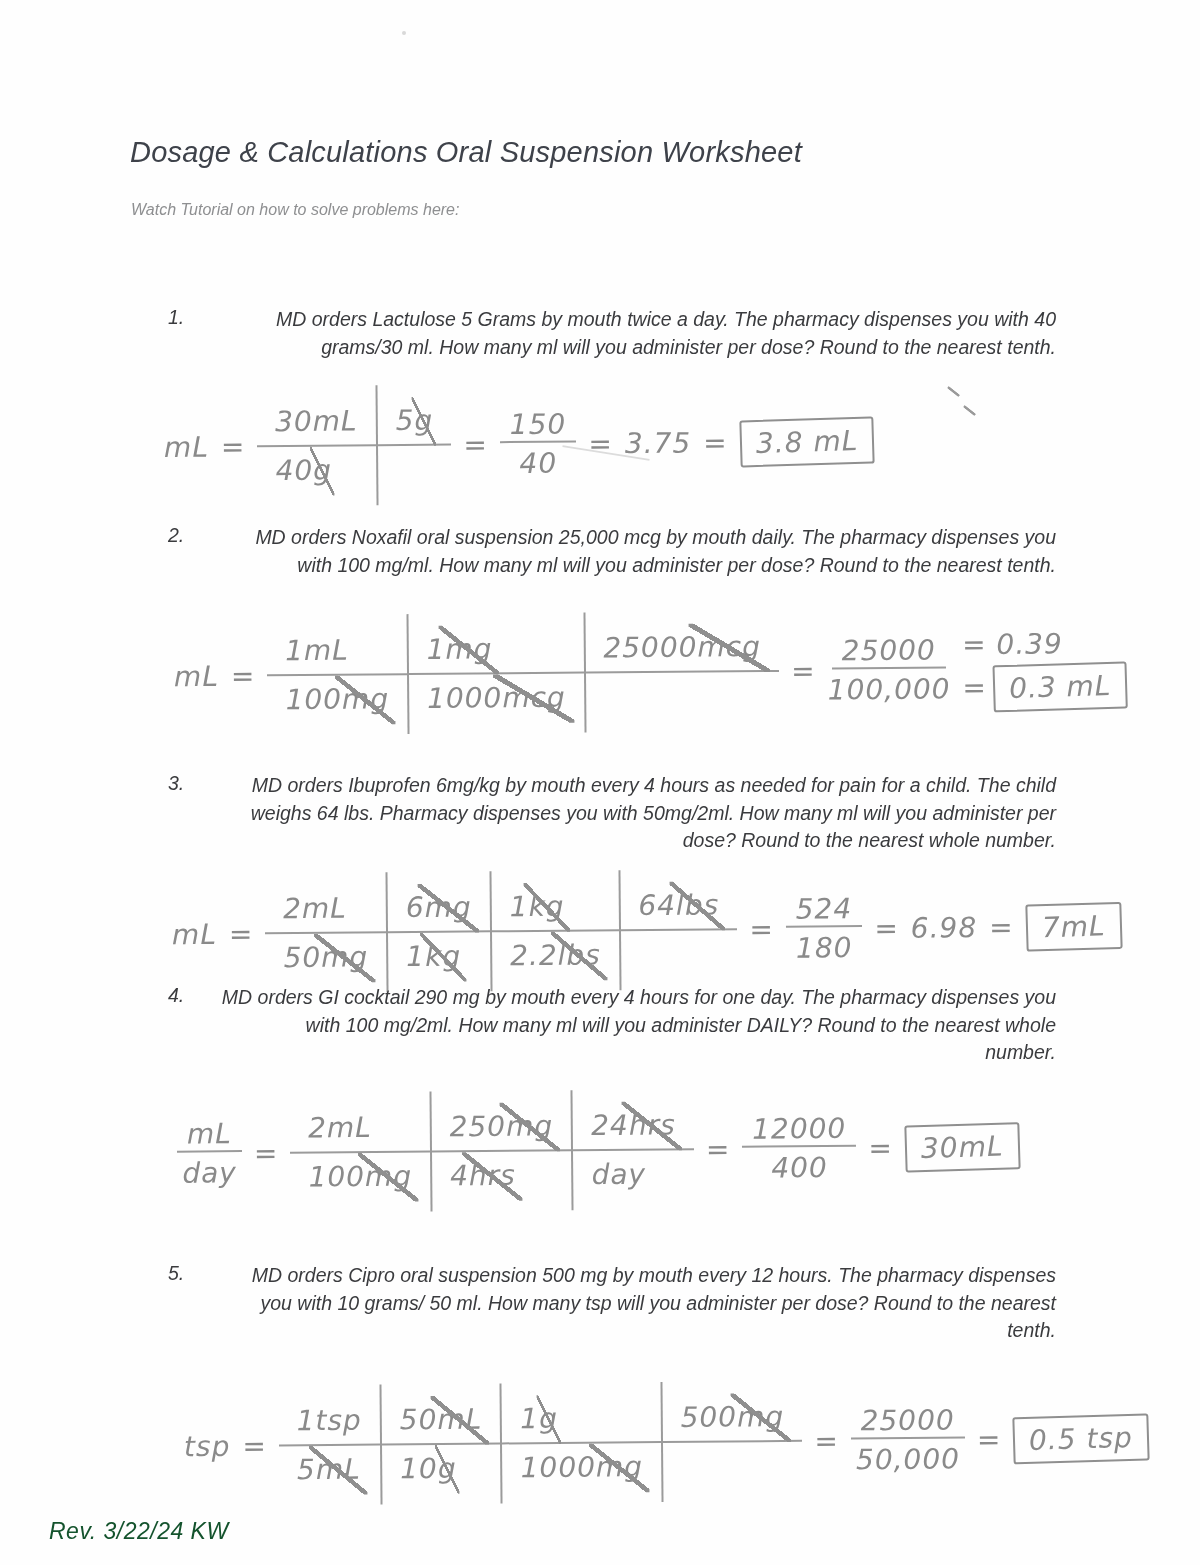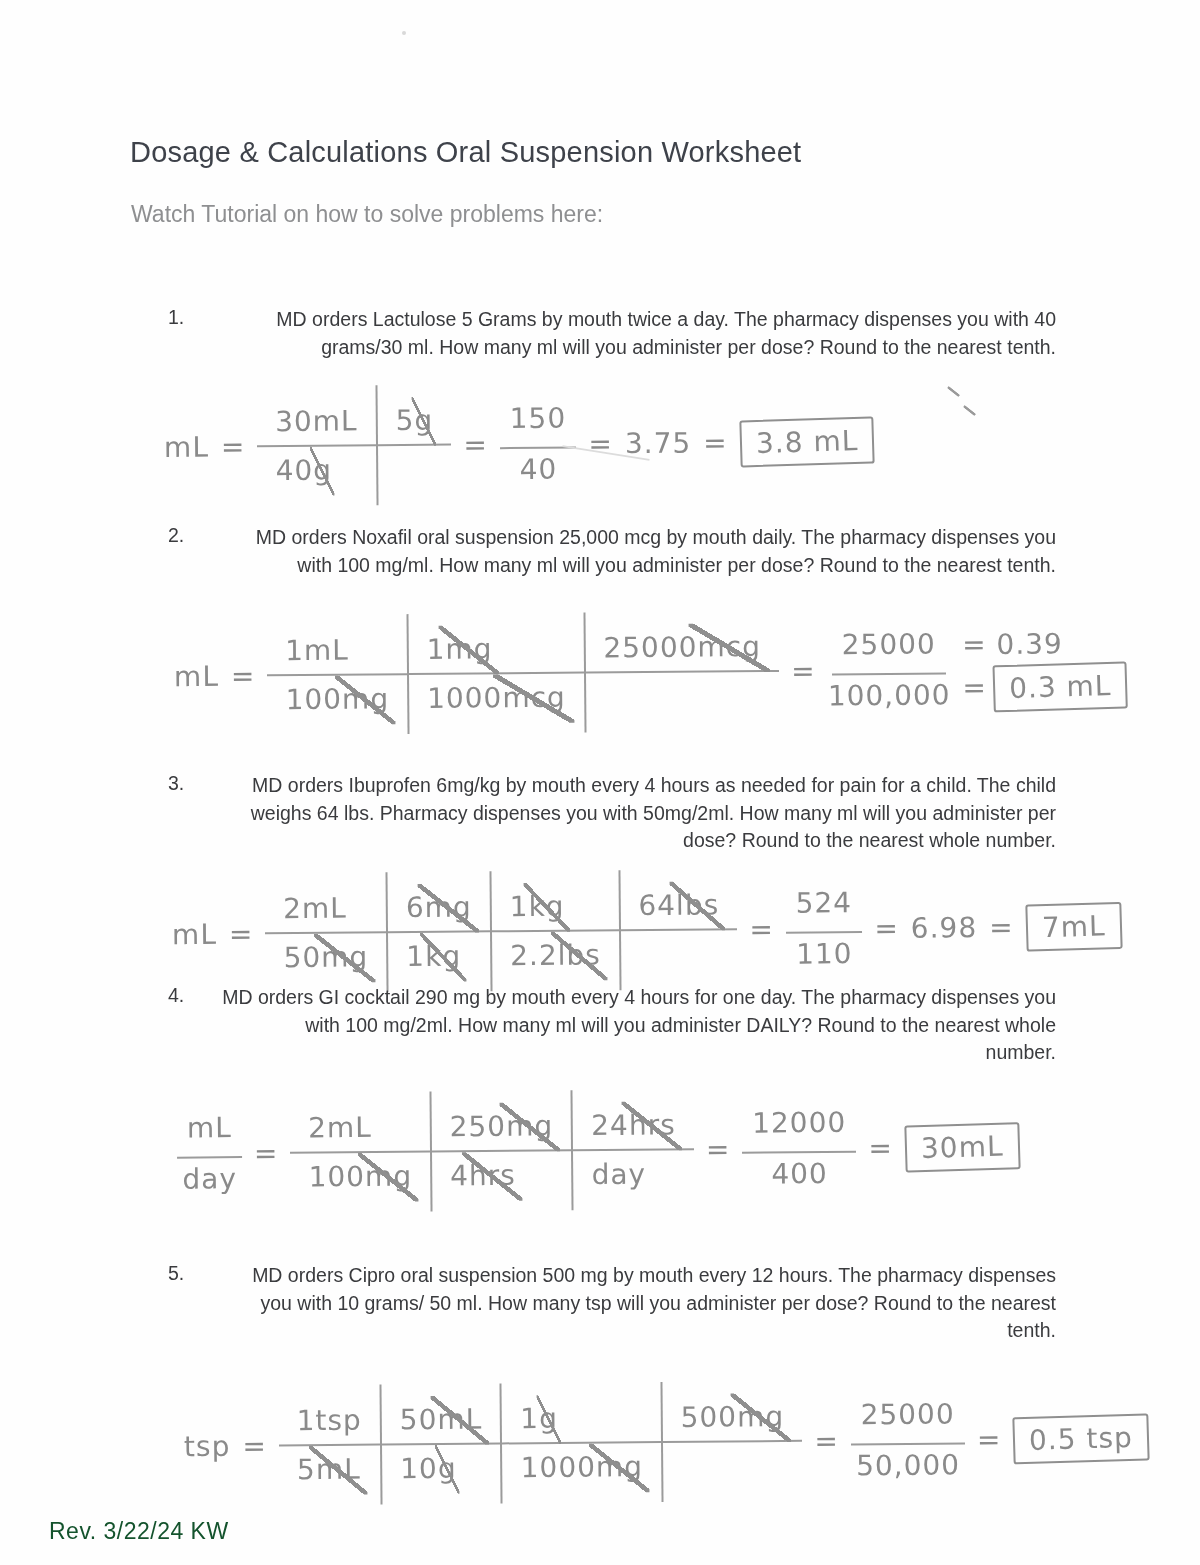--- a/index.html
+++ b/index.html
@@ -1,20 +1,20 @@
 <!DOCTYPE html>
 <html><head>
 <meta charset="utf-8">
 <style>
   html,body{margin:0;padding:0;background:#ffffff;}
   .page{position:relative;width:1200px;height:1565px;background:#fefefe;overflow:hidden;
-        font-family:"Liberation Sans",sans-serif;}
+        font-family:"Liberation Sans",sans-serif;font-style:italic;}
 
   .title{position:absolute;left:130px;top:136px;font-size:29px;color:#3e424a;letter-spacing:.2px;}
-  .tutorial{position:absolute;left:131px;top:201px;font-size:23px;color:#8e8f91;}
+  .tutorial{position:absolute;left:131px;top:201px;font-size:16px;color:#8e8f91;}
   .url{position:absolute;left:131px;top:253px;font-size:19.5px;color:#46474c;}
   .footer{position:absolute;left:49px;top:1518px;font-size:23px;color:#14532d;letter-spacing:.5px;}
 
   .problem{position:absolute;left:168px;width:900px;}
   .problem:nth-of-type(1){top:306px;}
   .problem:nth-of-type(2){top:524px;}
   .problem:nth-of-type(3){top:772px;}
   .problem:nth-of-type(4){top:984px;}
   .problem:nth-of-type(5){top:1262px;}
   .pnum{position:absolute;left:0;top:0;font-size:19.5px;color:#3a3b3e;}
@@ -32,21 +32,21 @@
   .problem:nth-of-type(5) .work{left:16px;top:120px;}
 
   .rail{display:flex;align-items:stretch;}
   .col{display:flex;flex-direction:column;}
   .col + .col{border-left:2.5px solid #9b9b9b;}
   .cell{padding:0 18px;display:flex;}
   .cell.top{border-bottom:2.5px solid #9b9b9b;min-height:52px;align-items:flex-end;padding-bottom:7px;}
   .cell.bot{min-height:52px;align-items:flex-start;padding-top:7px;}
 
   .frac{display:inline-flex;flex-direction:column;align-items:center;}
-  .frac .ftop{border-bottom:2.5px solid #9b9b9b;padding:0 10px 12px;}
+  .frac .ftop{border-bottom:2.5px solid #9b9b9b;padding:0 10px 0;}
   .frac .fbot{padding-top:4px;}
 
   .hw{display:inline-block;}
   .box{border:2.5px solid #8f8f8f;border-radius:3px;padding:5px 14px;display:inline-block;
        transform:rotate(-1.2deg);}
   .stack{display:flex;flex-direction:column;align-items:flex-start;gap:3px;}
   .stack .row{display:flex;align-items:center;gap:6px;}
 
   .struck{position:relative;display:inline-block;}
   .struck::after{content:"";position:absolute;left:-14%;top:-22%;width:128%;height:150%;
@@ -155,21 +155,21 @@
               <span class="cell bot">2.2<span class="struck">lbs</span></span>
             </span>
             <span class="col">
               <span class="cell top">64 <span class="struck">lbs</span></span>
               <span class="cell bot"></span>
             </span>
           </span>
           <span class="hw">=</span>
           <span class="frac">
             <span class="ftop">524</span>
-            <span class="fbot">110</span>
+            <span class="fbot">180</span>
           </span>
           <span class="hw">=</span>
           <span class="hw">6.98</span>
           <span class="hw">=</span>
           <span class="box">7mL</span>
         </div>
       </div>
       <div class="problem">
         <span class="pnum">4.</span>
         <p class="ptext">MD orders GI cocktail 290 mg by mouth every 4 hours for one day. The pharmacy dispenses you

